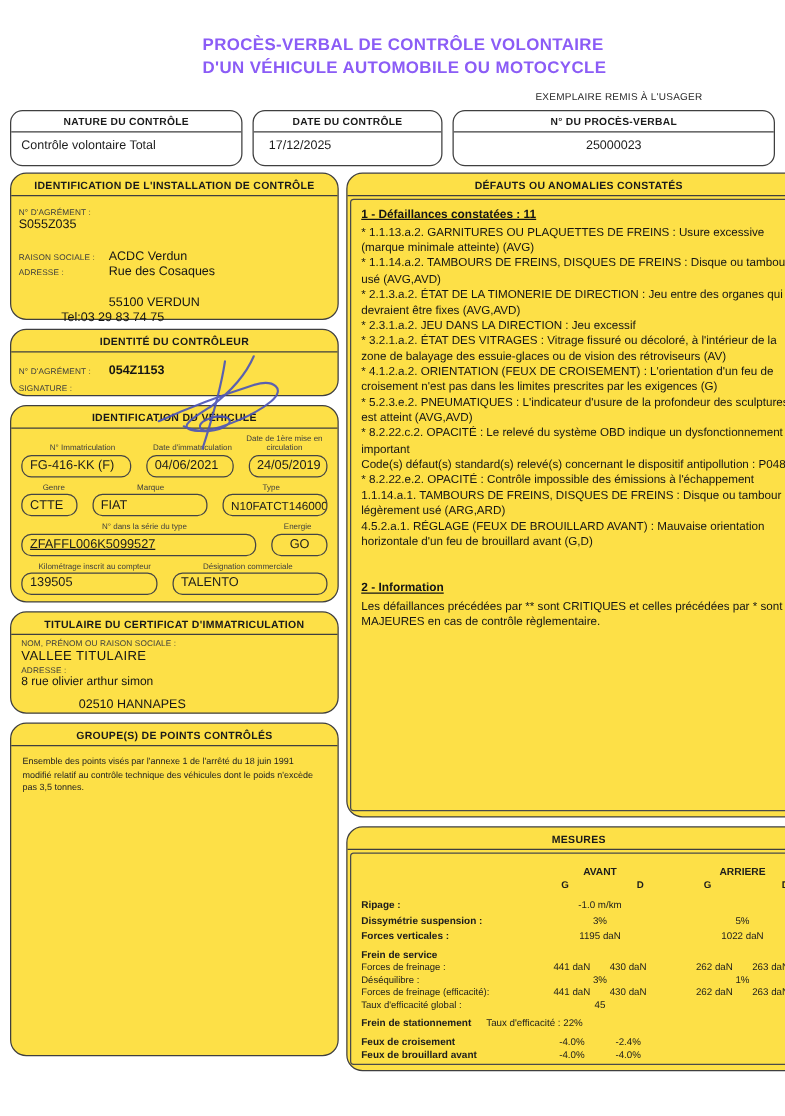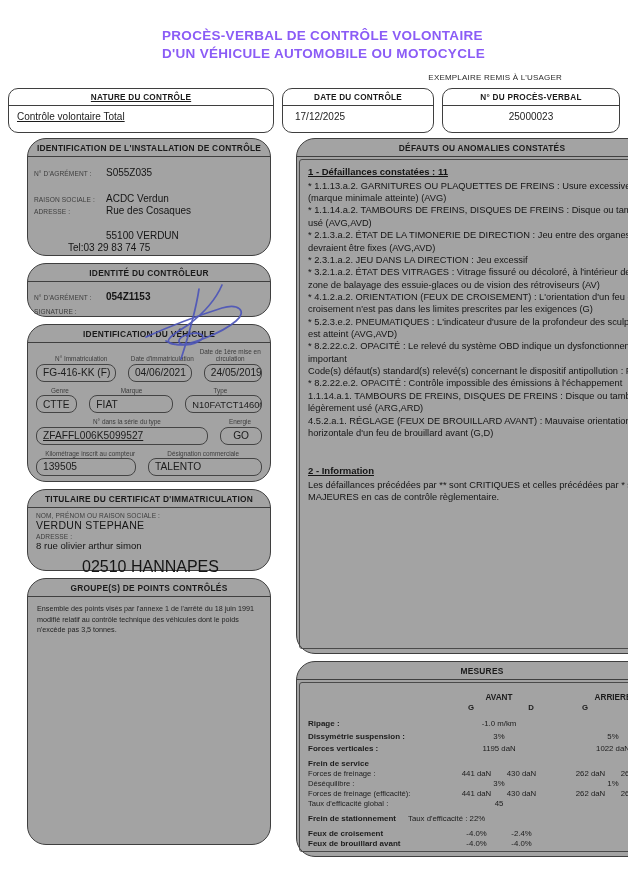--- a/index.html
+++ b/index.html
@@ -13,38 +13,37 @@
   .doc-title {
     margin:27px 0 0 162px; font-size:13.5px; font-weight:bold;
     letter-spacing:.3px; line-height:1.3; color:#8b5cf6;
   }
   .copy-note {
     text-align:right; margin:11px 66px 0 0; font-size:8px; color:#2a2a2a;
     letter-spacing:.2px;
   }
   
   .sec {
-    border:1.3px solid #3f3f3f; border-radius:19px; background:#a3a3a3;
+    border:1.3px solid #3f3f3f; border-radius:13px; background:#fde047;
     position:relative;
-    margin-left:19px;
   }
   .sec-h {
     text-align:center; font-weight:bold; font-size:8.4px; letter-spacing:.25px;
     padding:4px 4px 3px; border-bottom:1.3px solid #3f3f3f; color:#1a1a1a;
   }
   .sec-b { position:relative; }
   .inner {
     border:1.1px solid #4a4a4a; border-radius:3px; margin:2px; height:calc(100% - 4px);
   }
   
   .top-row { display:flex; gap:8px; margin:6px 8px 0; }
   .tbox { border:1.3px solid #3f3f3f; border-radius:10px; height:45px; }
   .tbox .sec-h { font-size:8.2px; }
   .tbox-val { font-size:10px; padding:5px 8px 0; }
-  .tb-nature { width:266px;text-decoration:underline; }
+  .tb-nature { width:186px; }
   .tb-date  { width:152px; }
   .tb-pv    { flex:1; }
   .tb-date .tbox-val { padding-left:12px; }
   .tb-pv .tbox-val { text-align:center; }
   
   .main { display:flex; gap:6px; margin:5px 8px 0; }
   .col-left  { width:263px; display:flex; flex-direction:column; gap:7px; }
   .col-right { flex:1; display:flex; flex-direction:column; gap:7px; }
   
   .sec-installation { height:118px; }
@@ -126,21 +125,21 @@
     </div>
   </div>
 
   <div class="main">
 
     <div class="col-left">
 
       <div class="sec sec-installation">
         <div class="sec-h">IDENTIFICATION DE L'INSTALLATION DE CONTRÔLE</div>
         <div class="sec-b">
-          <div class="inst-row" style="margin-top:10px;">
+          <div class="inst-row" style="margin-top:10px;flex-direction:column;">
             <span class="lab">N° D'AGRÉMENT :</span>
             <span class="val">S055Z035</span>
           </div>
           <div class="inst-row" style="margin-top:15px;">
             <span class="lab">RAISON SOCIALE :</span>
             <span class="val">ACDC Verdun</span>
           </div>
           <div class="inst-row" style="margin-top:1px;">
             <span class="lab">ADRESSE :</span>
             <span class="val">Rue des Cosaques</span>
@@ -227,26 +226,26 @@
               <div class="vfield" style="width:129px;">TALENTO</div>
             </div>
           </div>
         </div>
       </div>
 
       <div class="sec sec-titulaire">
         <div class="sec-h">TITULAIRE DU CERTIFICAT D'IMMATRICULATION</div>
         <div class="tit-body">
           <div class="lab">NOM, PRÉNOM OU RAISON SOCIALE :</div>
-          <div class="val" style="font-size:10.5px; letter-spacing:.3px;">VERDUN  STEPHANE</div>
+          <div class="val" style="font-size:10.5px; letter-spacing:.3px;">VALLEE  TITULAIRE</div>
           <div class="tit-addr-row">
             <span class="lab">ADRESSE :</span>
             <span class="val" style="font-size:9.6px;">8 rue olivier arthur simon</span>
           </div>
-          <div class="val tit-cp" style="font-size:16px;">02510  HANNAPES</div>
+          <div class="val tit-cp" style="font-size:10px;">02510  HANNAPES</div>
         </div>
       </div>
 
       <div class="sec sec-groupes">
         <div class="sec-h">GROUPE(S) DE POINTS CONTRÔLÉS</div>
         <div class="grp-text">Ensemble des points visés par l'annexe 1 de l'arrêté du 18 juin 1991 modifié relatif au contrôle technique des véhicules dont le poids n'excède pas 3,5 tonnes.</div>
       </div>
 
     </div>
 

